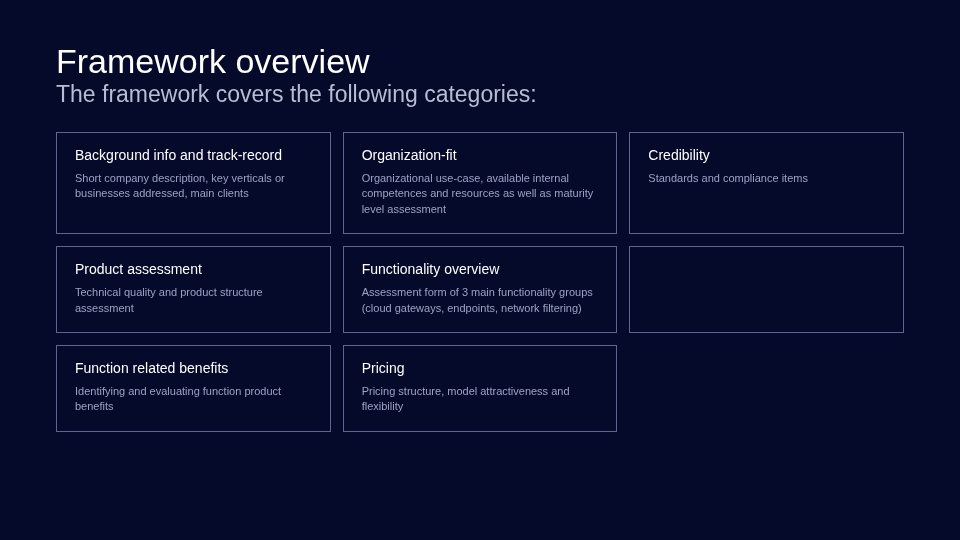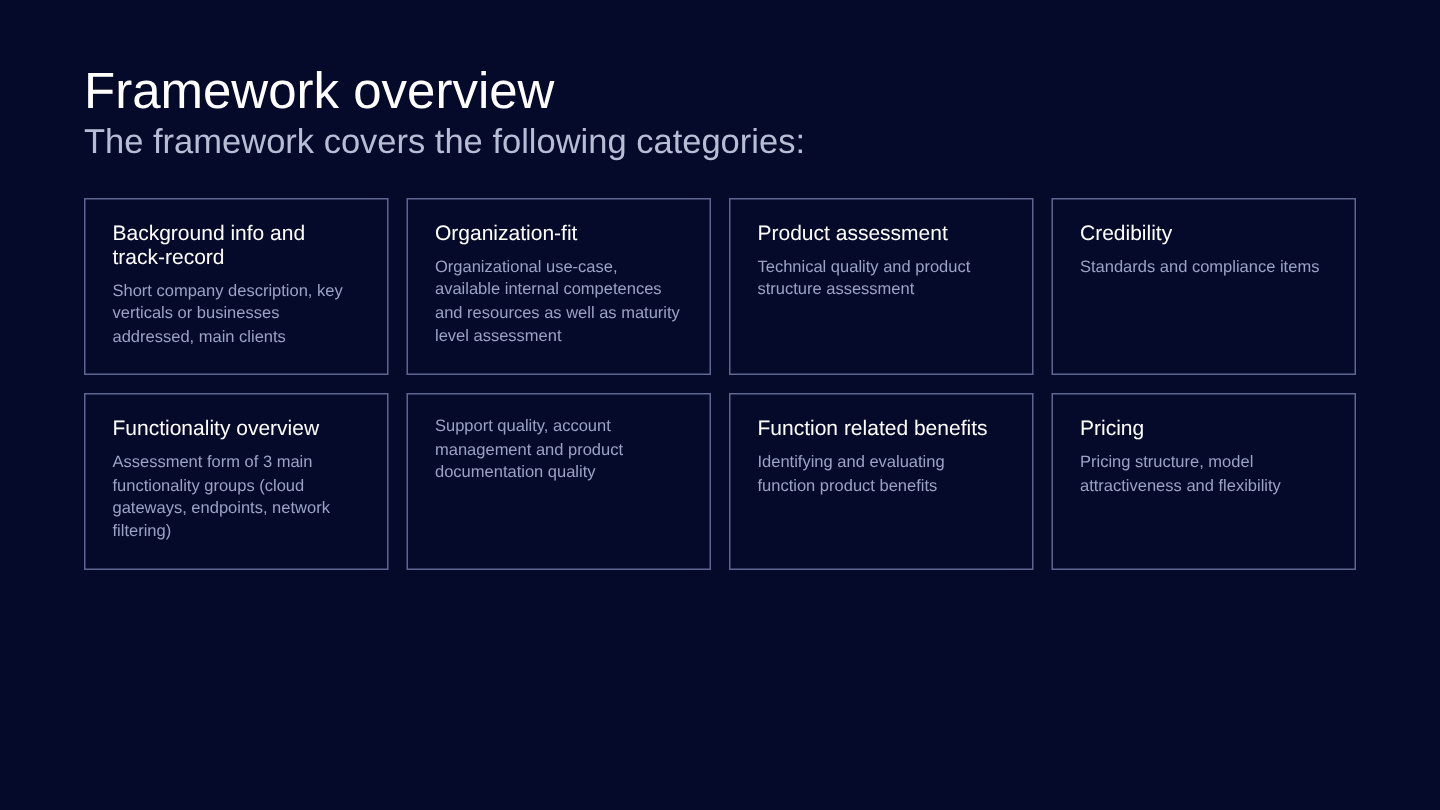--- a/index.html
+++ b/index.html
@@ -16,21 +16,21 @@
     color: #ffffff;
   }
   .subtitle {
     font-size: 23px;
     font-weight: 400;
     color: #b8bdd6;
     margin-bottom: 24px;
   }
   .grid {
     display: grid;
-    grid-template-columns: repeat(4, 1fr);
+    grid-template-columns: repeat(3, 1fr);
     gap: 12px;
   }
   .card {
     border: 1px solid #5d6590;
     padding: 14px 18px 16px 18px;
     min-height: 78px;
   }
   .card-title {
     font-size: 14px;
     font-weight: 400;
@@ -52,33 +52,32 @@
 <div class="grid">
   <div class="card">
     <div class="card-title">Background info and track-record</div>
     <div class="card-desc">Short company description, key verticals or businesses addressed, main clients</div>
   </div>
   <div class="card">
     <div class="card-title">Organization-fit</div>
     <div class="card-desc">Organizational use-case, available internal competences and resources as well as maturity level assessment</div>
   </div>
   <div class="card">
+    <div class="card-title">Credibility</div>
+    <div class="card-desc">Standards and compliance items</div>
+  </div>
+  <div class="card">
     <div class="card-title">Product assessment</div>
     <div class="card-desc">Technical quality and product structure assessment</div>
-  </div>
-  <div class="card">
-    <div class="card-title">Credibility</div>
-    <div class="card-desc">Standards and compliance items</div>
   </div>
   <div class="card">
     <div class="card-title">Functionality overview</div>
     <div class="card-desc">Assessment form of 3 main functionality groups (cloud gateways, endpoints, network filtering)</div>
   </div>
   <div class="card">
-    <div class="card-desc">Support quality, account management and product documentation quality</div>
   </div>
   <div class="card">
     <div class="card-title">Function related benefits</div>
     <div class="card-desc">Identifying and evaluating function product benefits</div>
   </div>
   <div class="card">
     <div class="card-title">Pricing</div>
     <div class="card-desc">Pricing structure, model attractiveness and flexibility</div>
   </div>
 </div>

